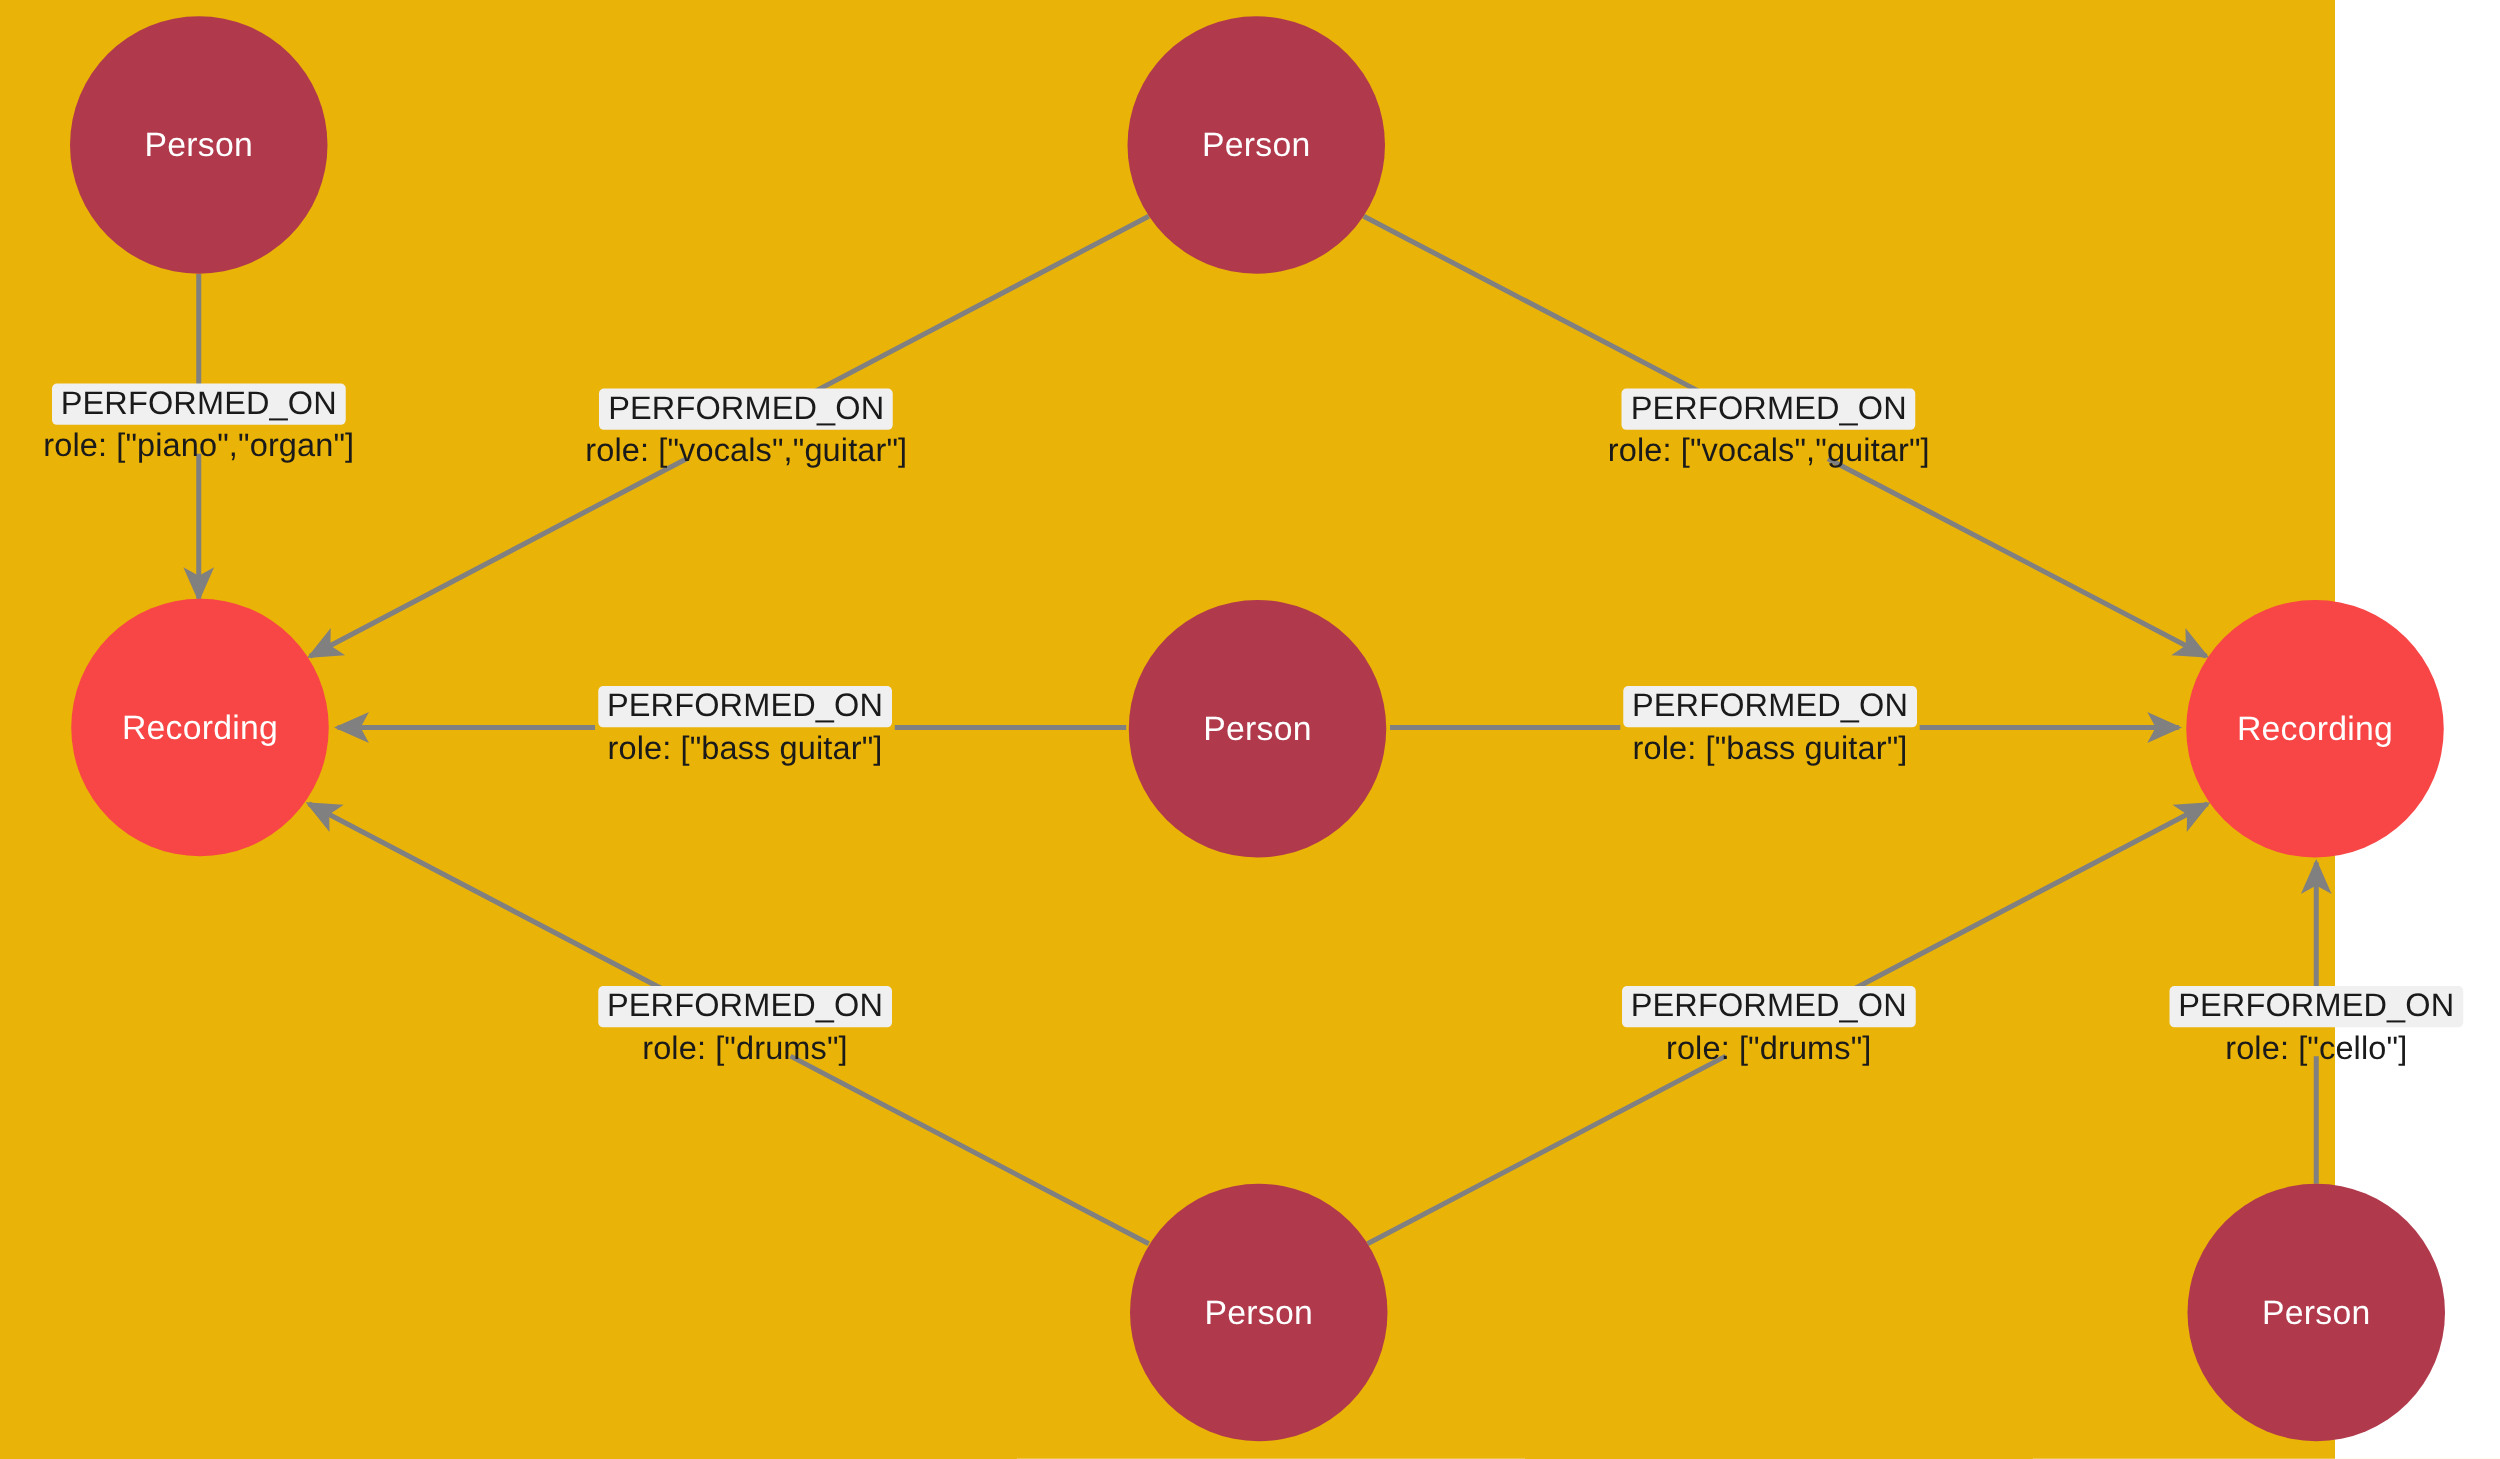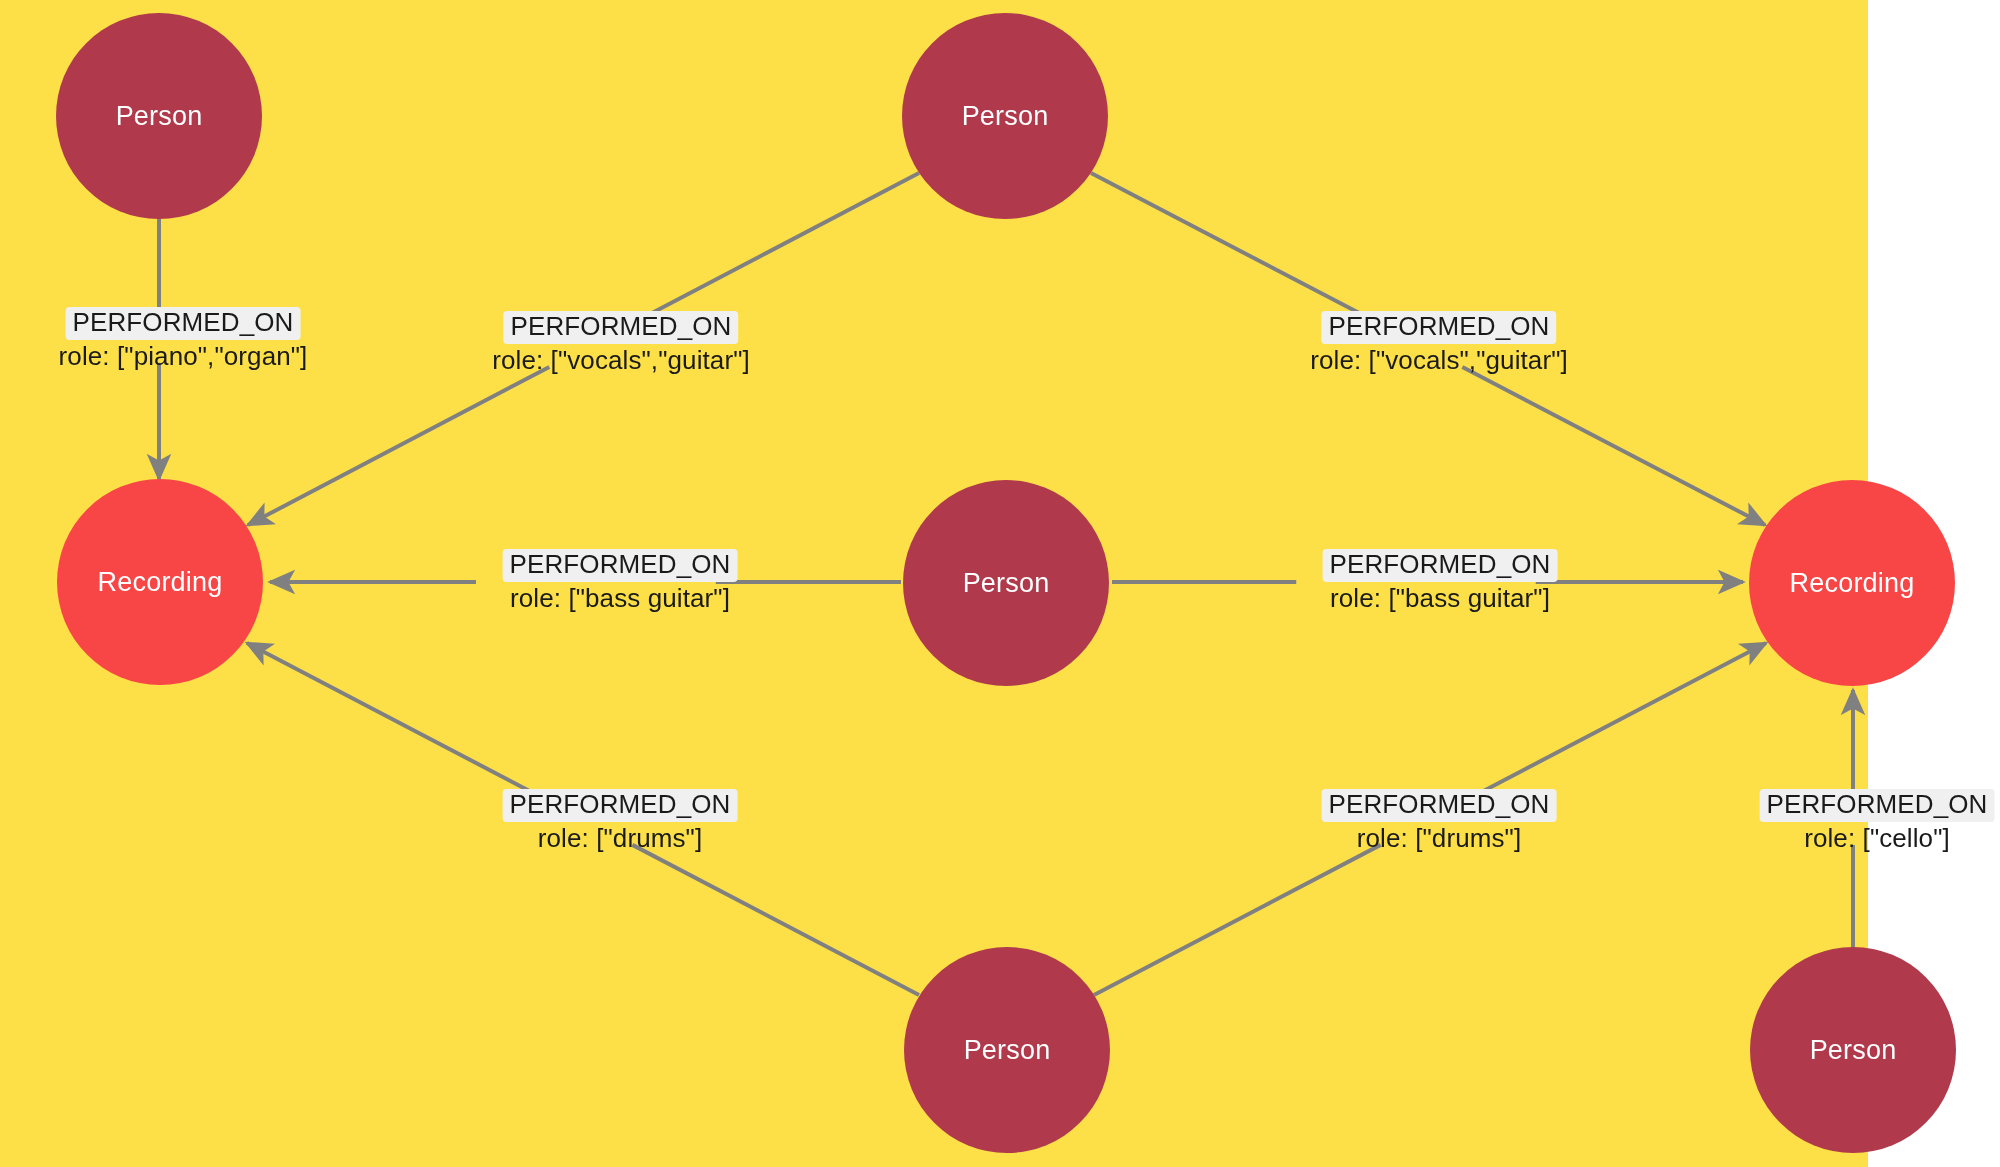--- a/index.html
+++ b/index.html
@@ -11,21 +11,21 @@
   body {
     width: 2000px;
     height: 1167px;
     overflow: hidden;
     font-family: "Liberation Sans", sans-serif;
   }
   #graph-canvas {
     position: relative;
     width: 1868px;
     height: 1167px;
-    background: #fde047;
+    background: #eab308;
   }
   #edge-layer {
     position: absolute;
     left: 0;
     top: 0;
     width: 2000px;
     height: 1167px;
   }
   .gnode {
     position: absolute;
@@ -47,21 +47,20 @@
     user-select: none;
   }
   .edge-label {
     position: absolute;
     transform: translate(-50%, -50%);
     text-align: center;
     white-space: nowrap;
     line-height: 1.12;
     user-select: none;
     cursor: default;
-    margin-left: 24px;
   }
   .edge-label .rel-type {
     display: inline-block;
     background: #f0f0f0;
     color: #1a1a1a;
     font-size: 26px;
     font-family: "Liberation Sans", sans-serif;
     padding: 1px 7px 3px 7px;
     border-radius: 4px;
     letter-spacing: 0.1px;

